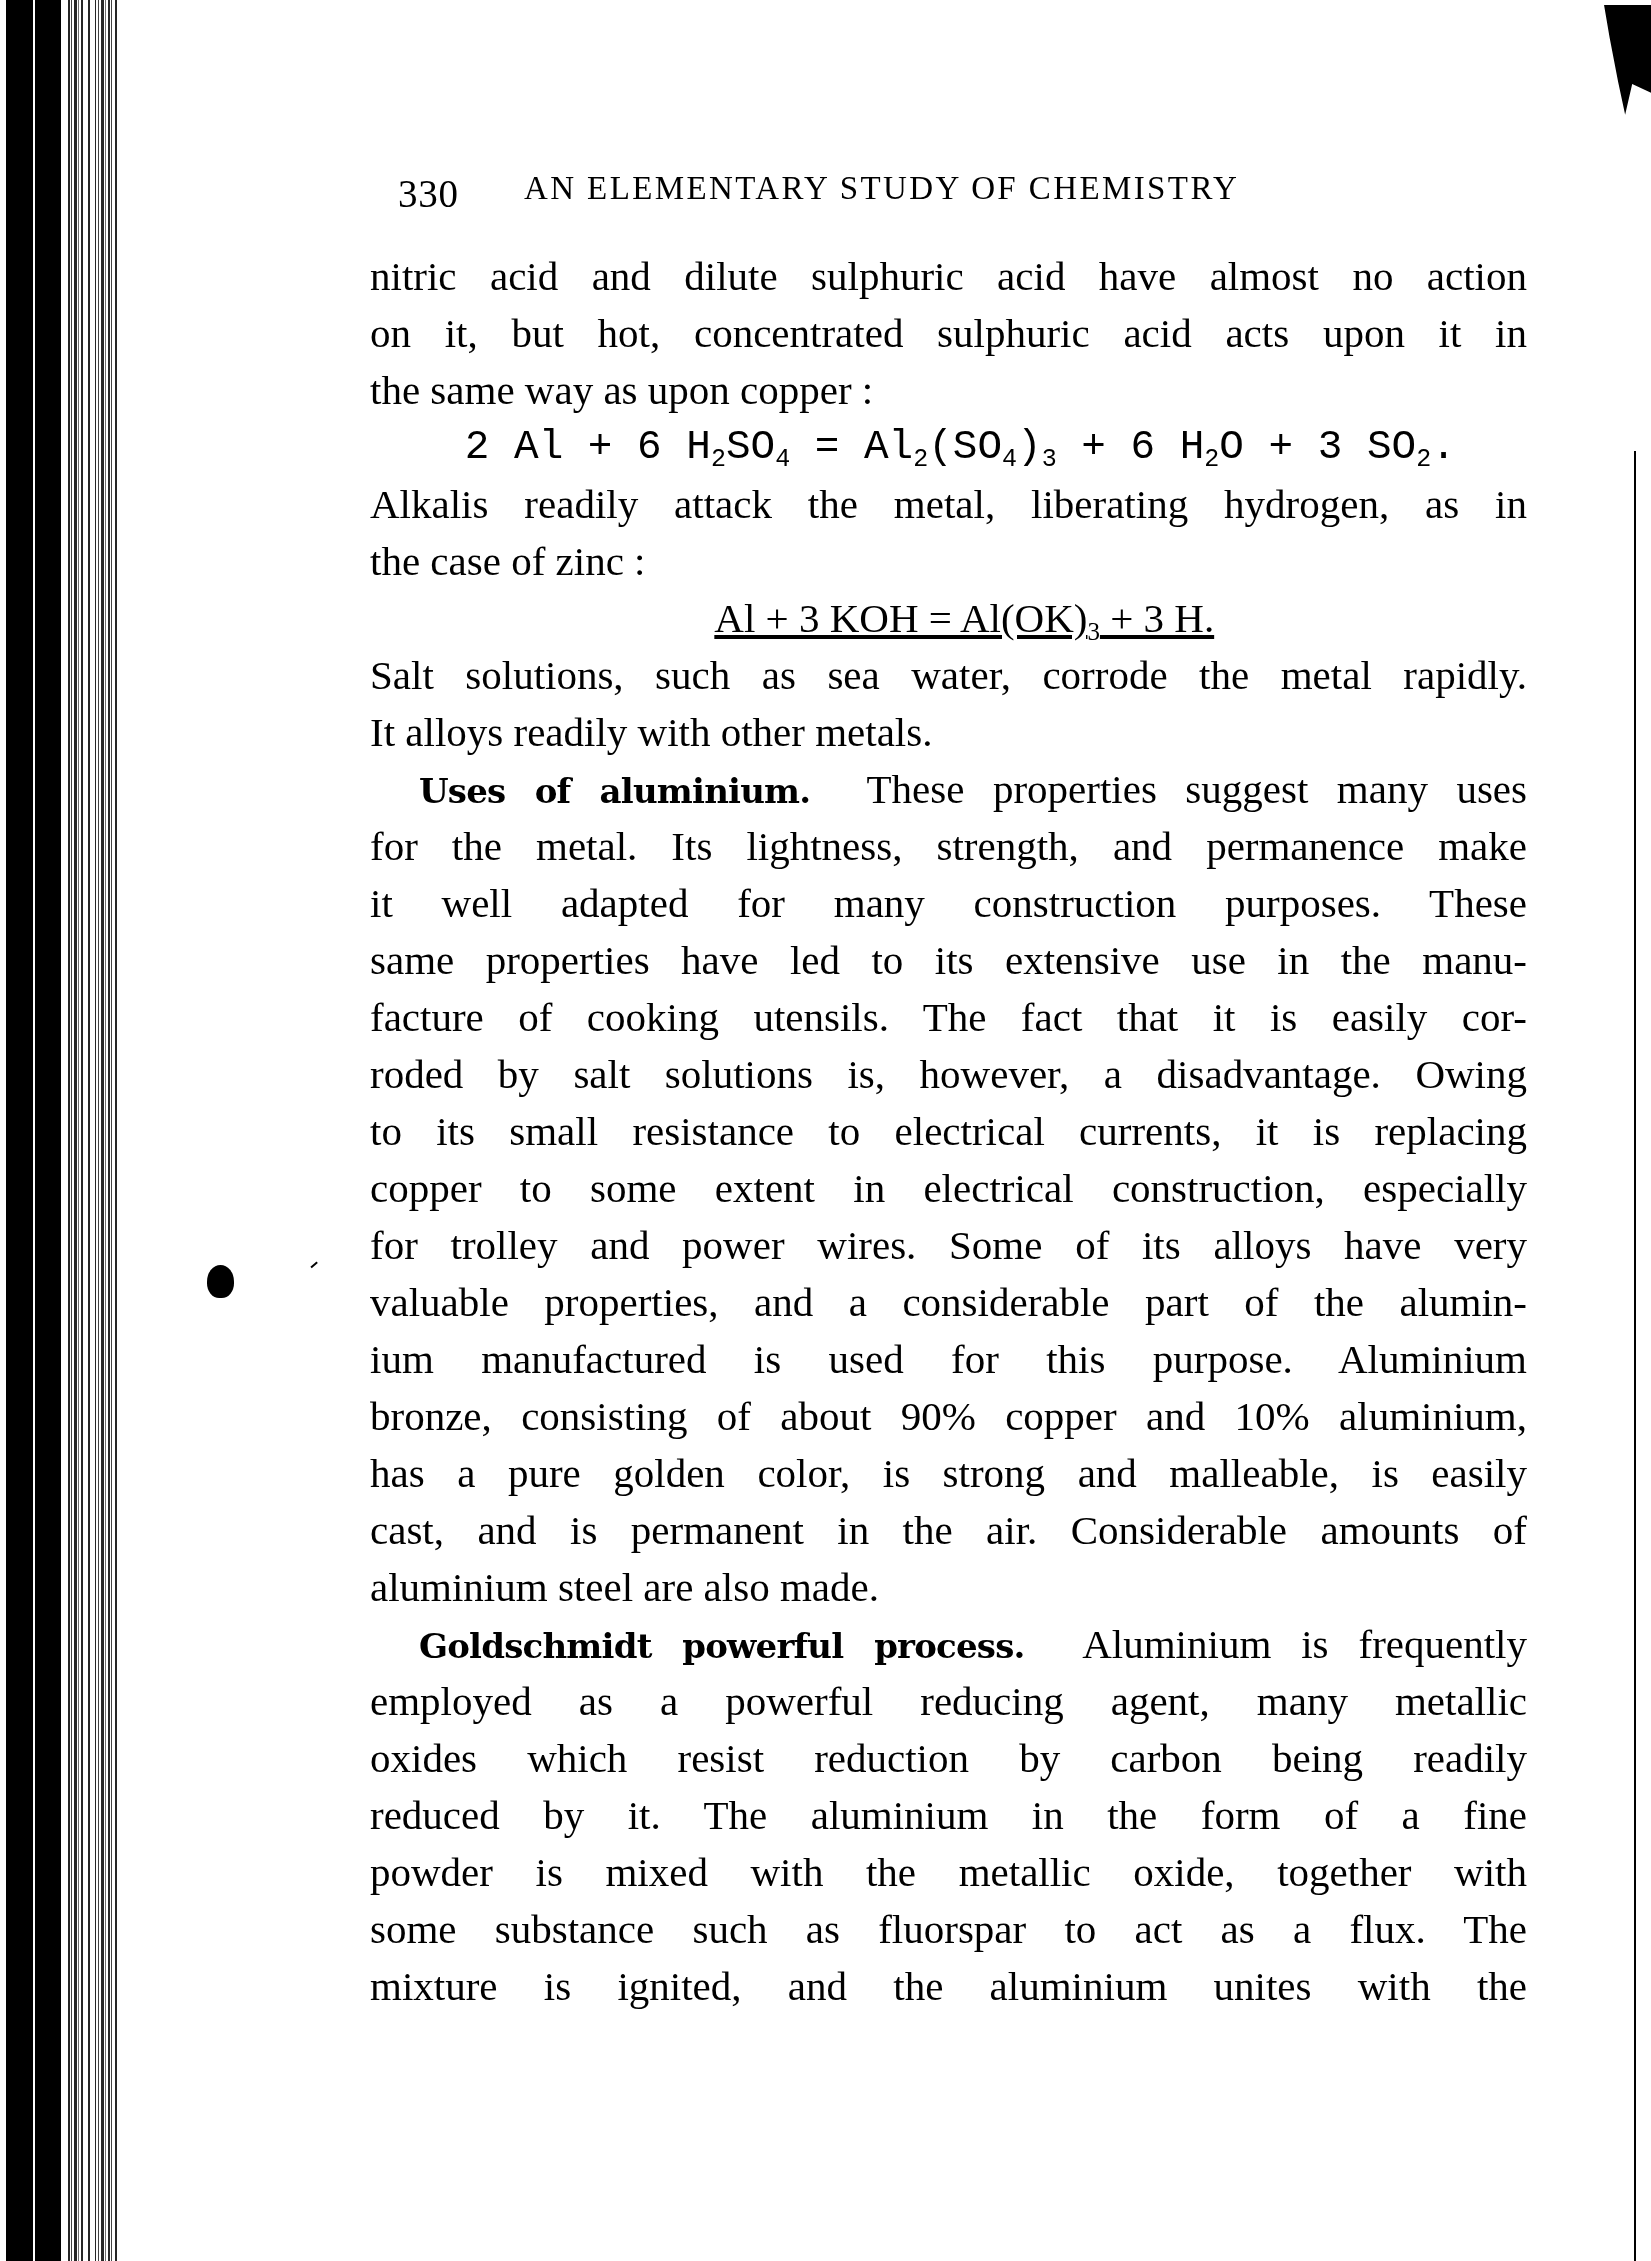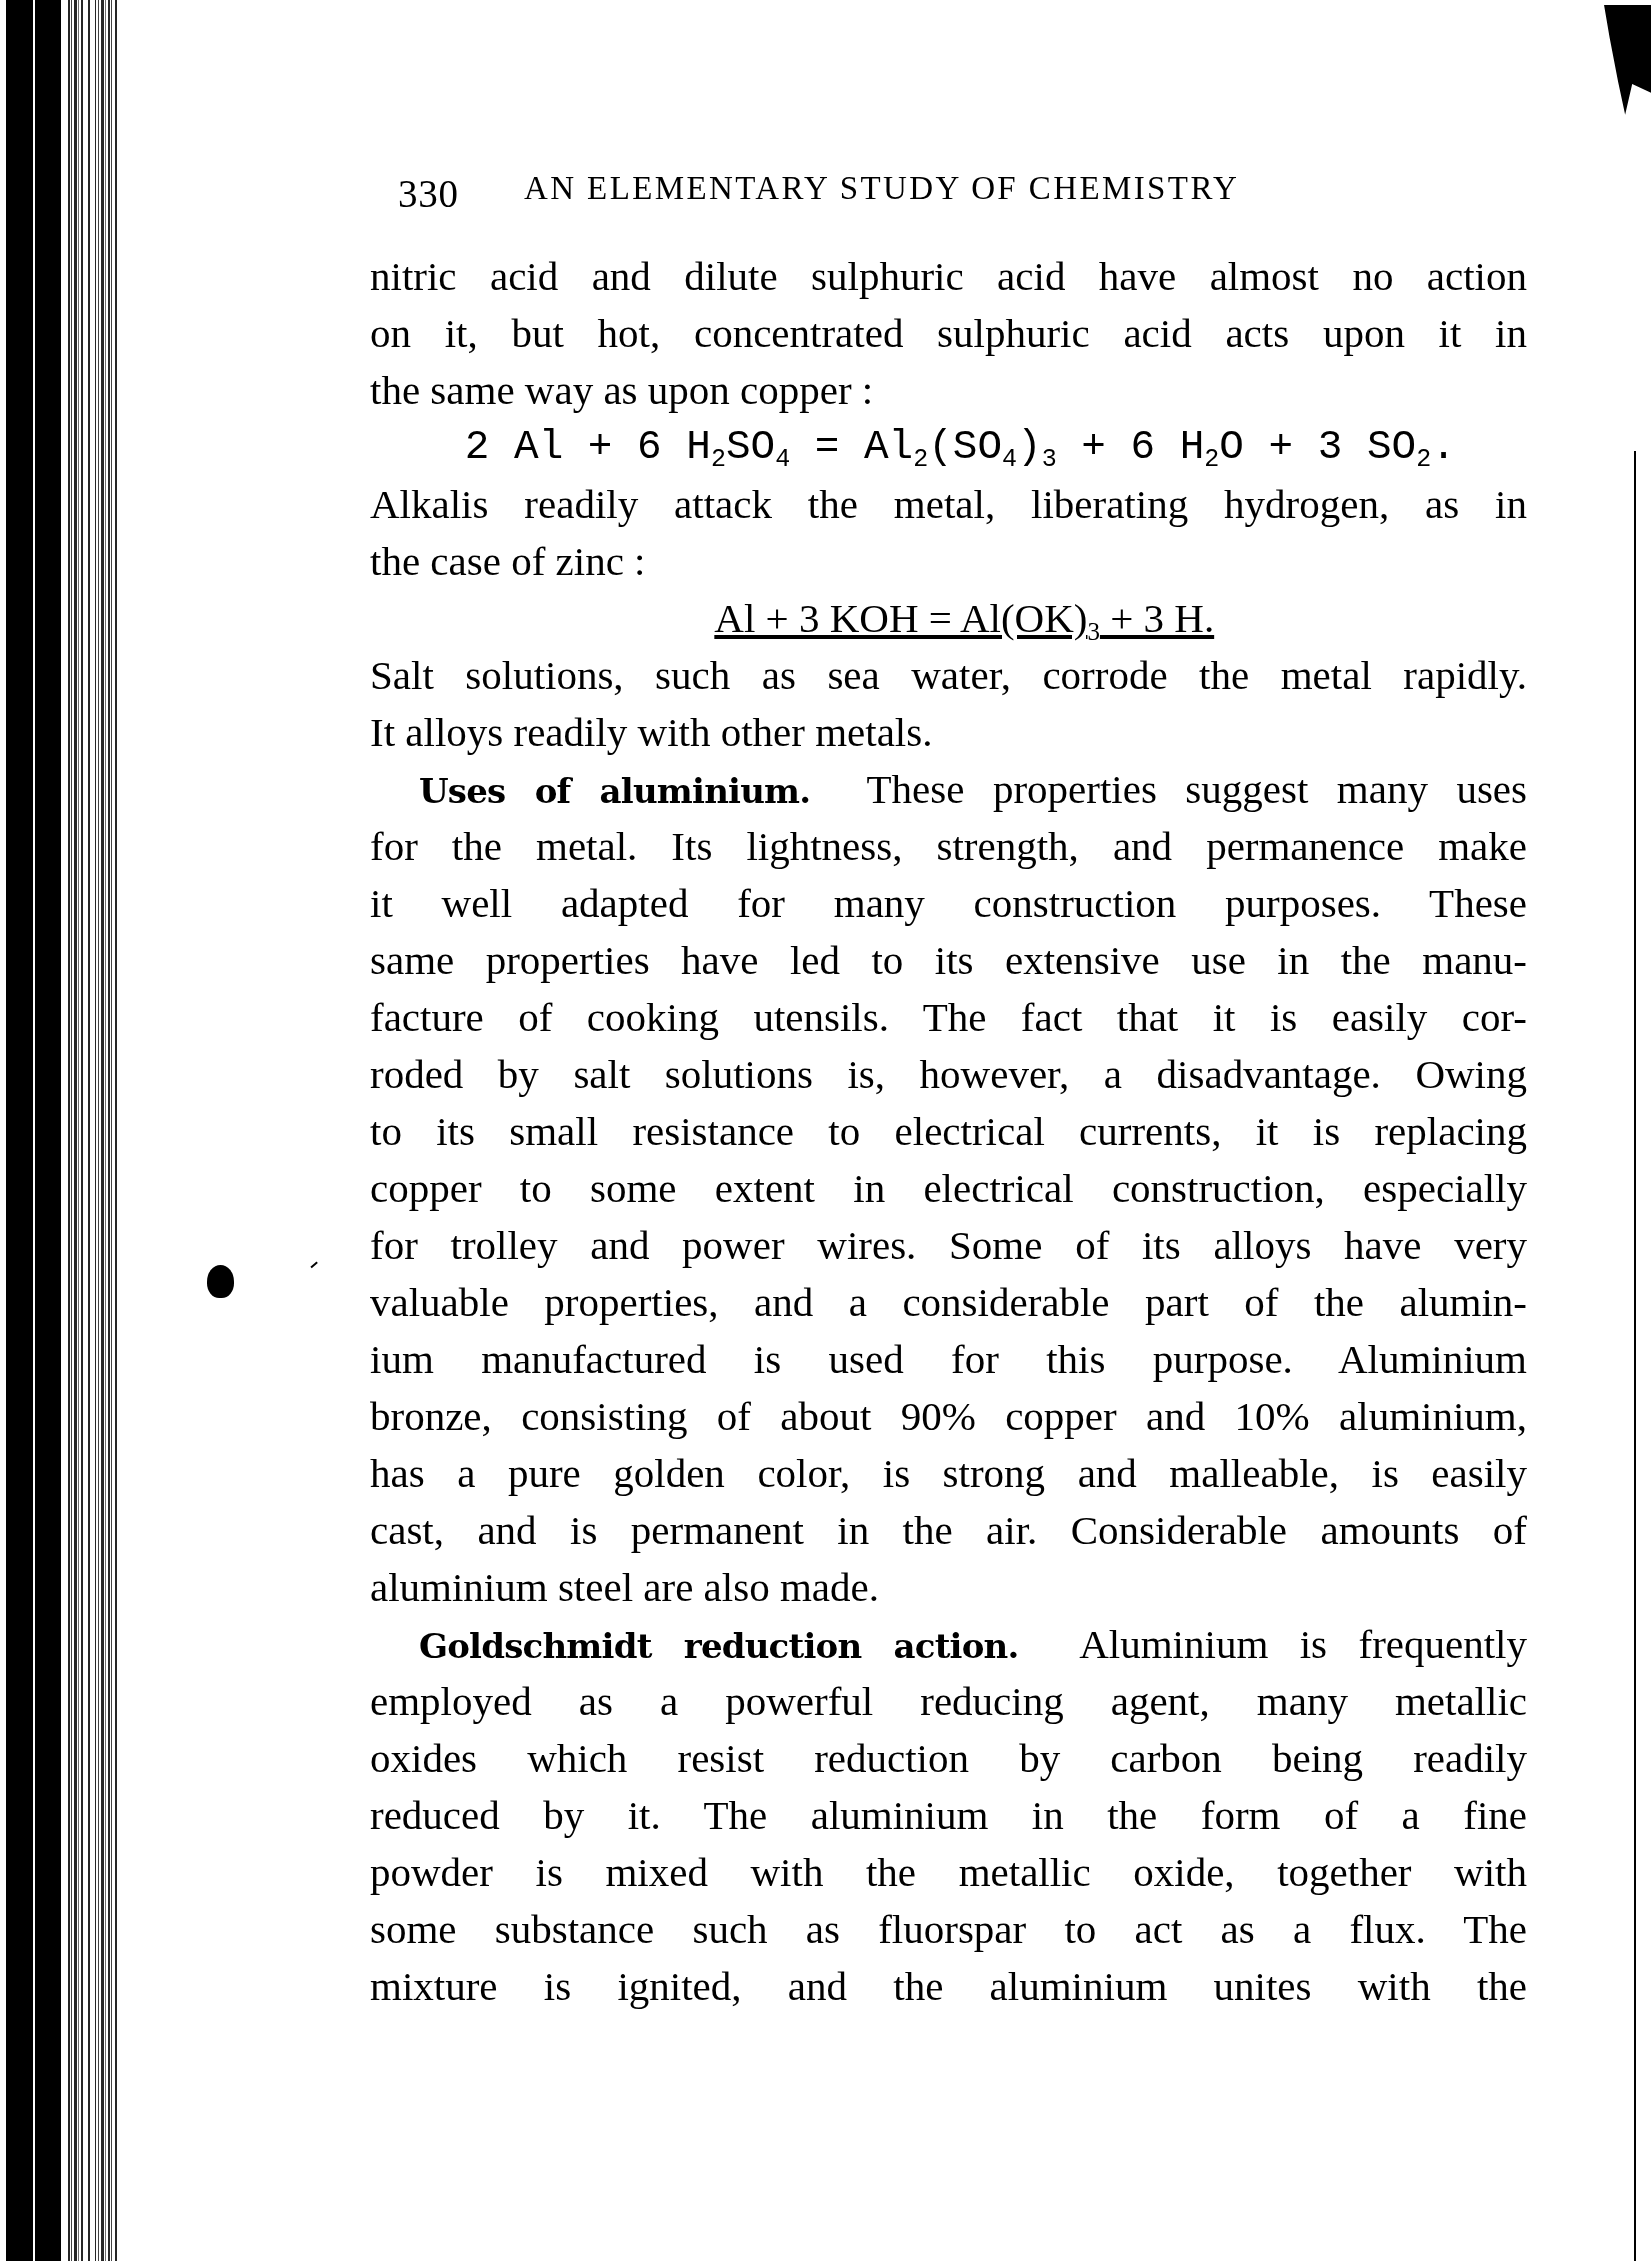--- a/index.html
+++ b/index.html
@@ -206,21 +206,21 @@
         <span class="line">for trolley and power wires. Some of its alloys have very</span>
         <span class="line">valuable properties, and a considerable part of the alumin-</span>
         <span class="line">ium manufactured is used for this purpose. Aluminium</span>
         <span class="line">bronze, consisting of about 90% copper and 10% aluminium,</span>
         <span class="line">has a pure golden color, is strong and malleable, is easily</span>
         <span class="line">cast, and is permanent in the air.  Considerable amounts of</span>
         <span class="line last">aluminium steel are also made.</span>
       </div>
 
     <span class="line indent">
-      <b class="head-bold">Goldschmidt reduction action.</b>&nbsp;
+      <b class="head-bold">Goldschmidt powerful process.</b>&nbsp;
       <span>Aluminium is frequently</span>
     </span>
     <div>
         <span class="line">employed as a powerful reducing agent, many metallic</span>
         <span class="line">oxides which resist reduction by carbon being readily</span>
         <span class="line">reduced by it. The aluminium in the form of a fine</span>
         <span class="line">powder is mixed with the metallic oxide, together with</span>
         <span class="line">some substance such as fluorspar to act as a flux. The</span>
         <span class="line">mixture is ignited, and the aluminium unites with the</span>
       </div>

